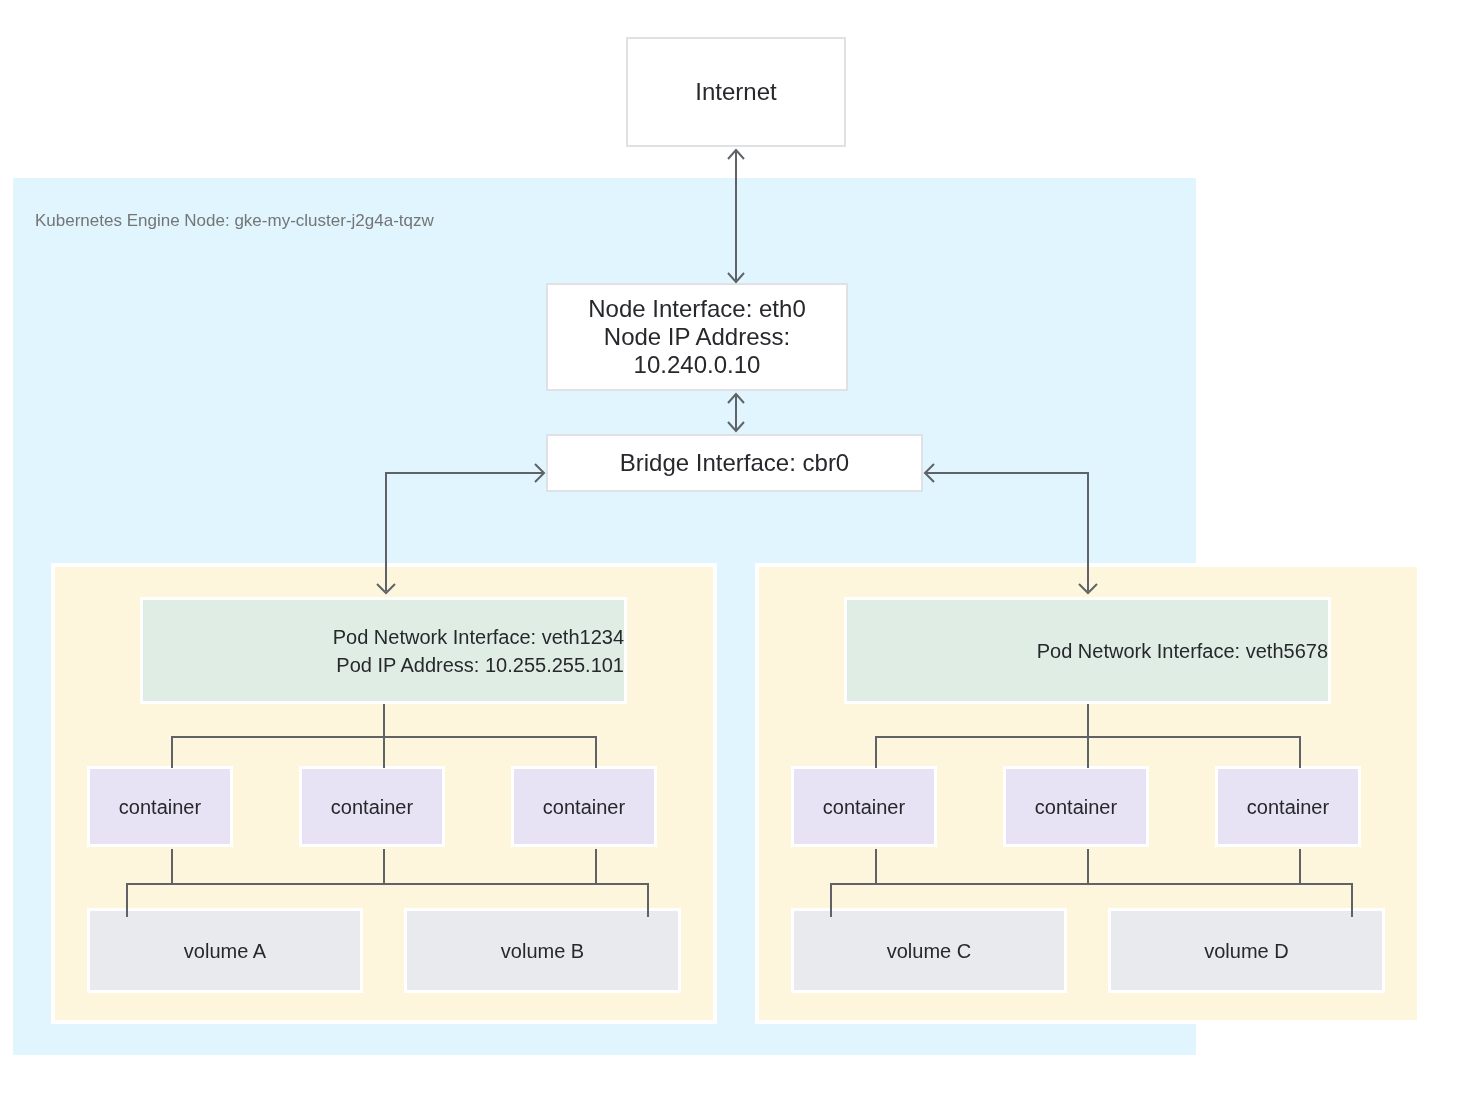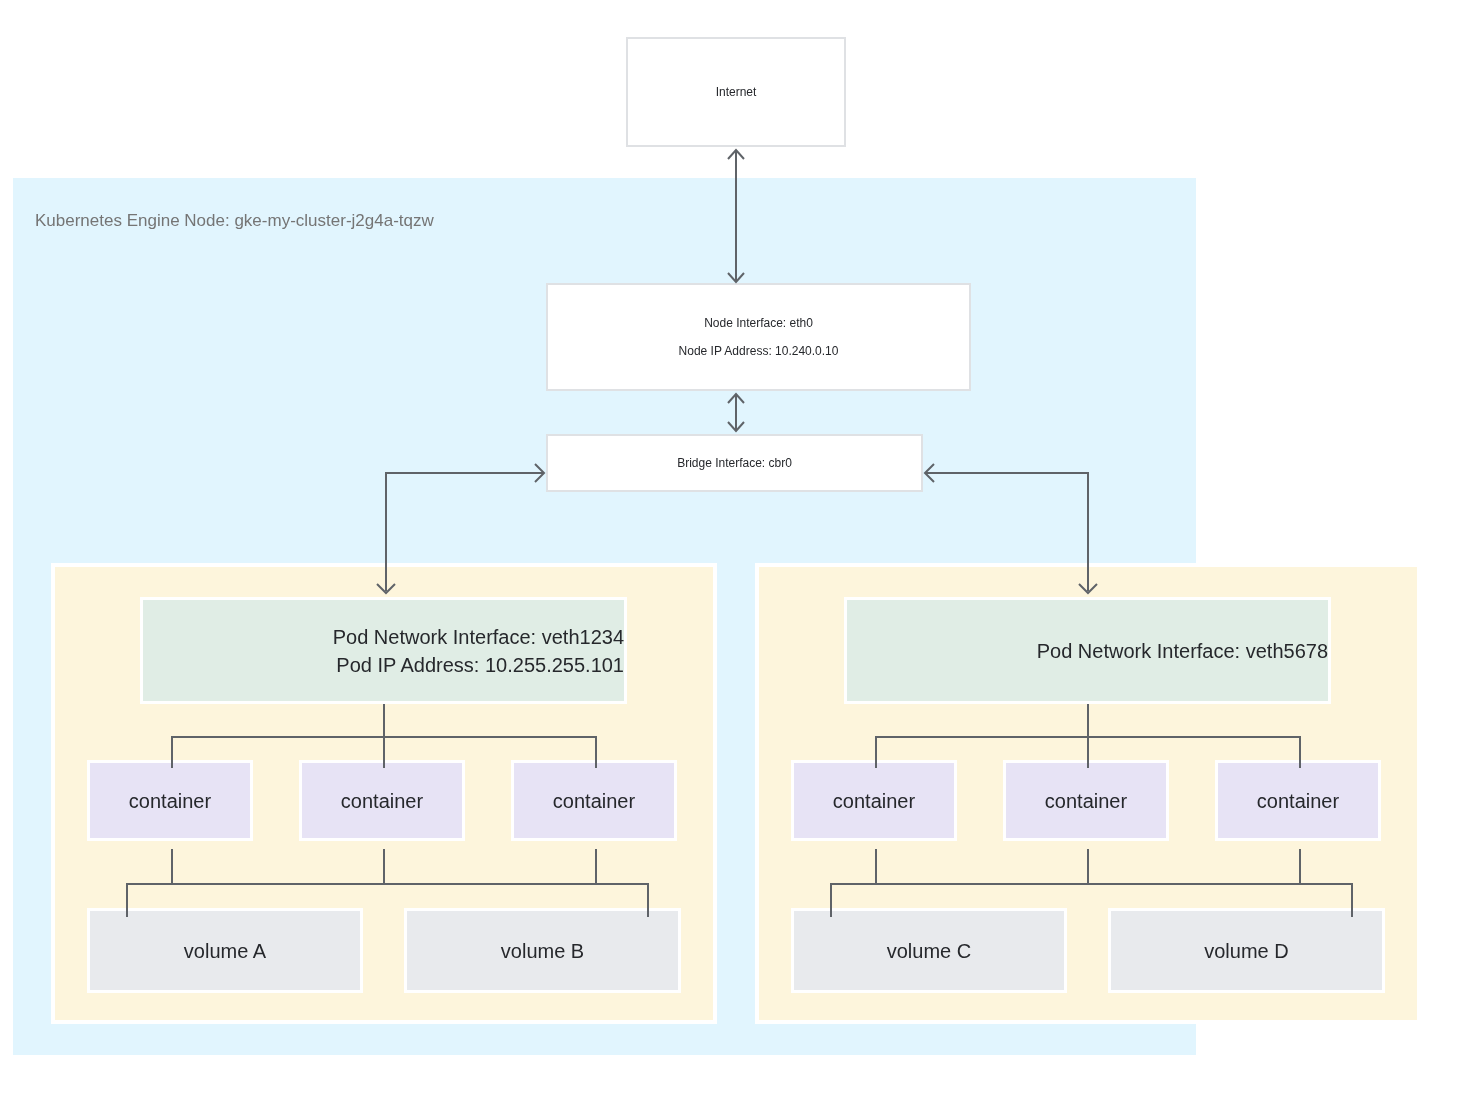--- a/index.html
+++ b/index.html
@@ -20,25 +20,25 @@
   .wbox {
     position: absolute;
     box-sizing: border-box;
     background: #ffffff;
     border: 2px solid var(--plain-box-border, #dfe1e4);
     display: flex;
     flex-direction: column;
     align-items: center;
     justify-content: center;
     text-align: center;
-    font-size: 12px;
+    font-size: 24px;
     line-height: 28px;
   }
   .internet-box { left: 626px; top: 37px; width: 220px; height: 110px; }
-  .node-box     { left: 546px; top: 283px; width: 425px; height: 108px; }
+  .node-box     { left: 546px; top: 283px; width: 302px; height: 108px; }
   .bridge-box   { left: 546px; top: 434px; width: 377px; height: 58px; }
 
   
   .node-region {
     position: absolute;
     left: 13px; top: 178px;
     width: 1183px; height: 877px;
     background: var(--node-region-bg, #e1f5fe);
   }
   .region-label {
@@ -72,22 +72,22 @@
     font-size: 20px;
     line-height: 28px;
   }
   .pod-if {
     left: 85px; top: 30px;
     width: 487px; height: 107px;
     background: var(--pod-interface-bg, #e0ede5);
     align-items: flex-end;
   }
   .cbox {
-    top: 193px;
-    width: 166px; height: 81px;
+    top: 199px;
+    width: 146px; height: 81px;
     background: var(--container-bg, #e7e3f5);
   }
   .cbox.c1 { left: 32px; }
   .cbox.c2 { left: 244px; }
   .cbox.c3 { left: 456px; }
   .vol {
     top: 341px;
     height: 85px;
     background: var(--volume-bg, #e8eaed);
   }

